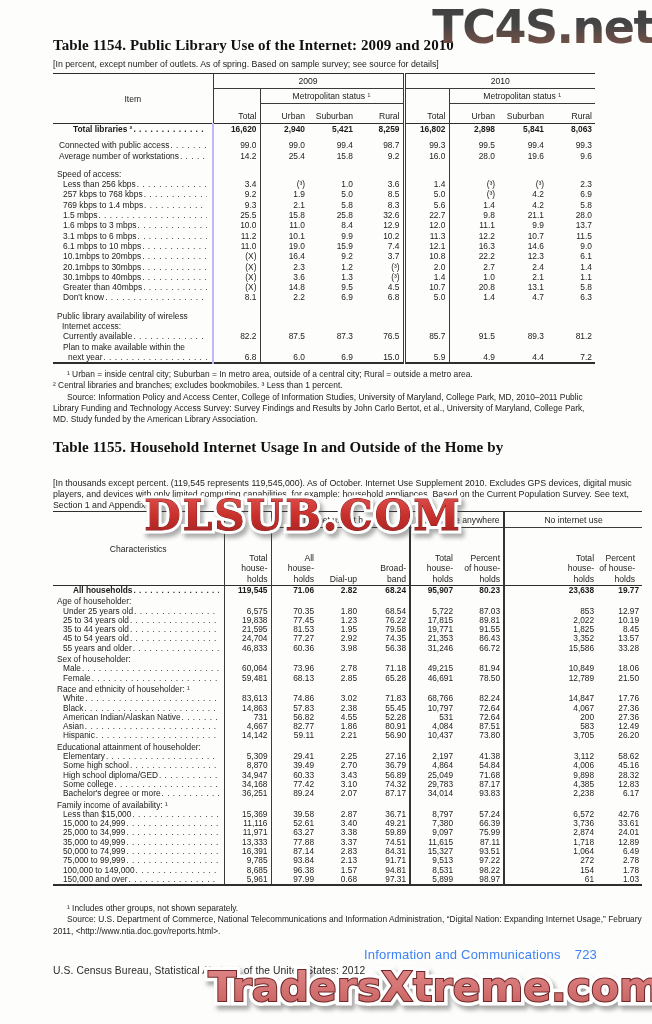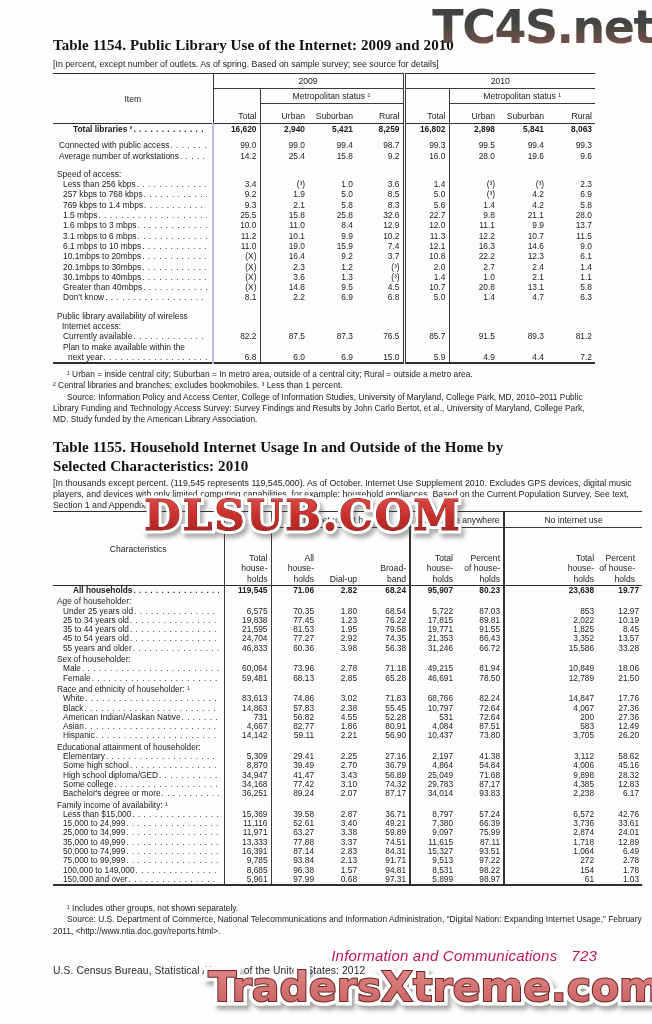--- a/index.html
+++ b/index.html
@@ -62,21 +62,21 @@
   tr.cont td.lab{padding-left:15px !important;}
   tr.bold td{font-weight:700;}
   tr.bold td.lab{padding-left:20px !important;}
   tr.blank td{height:6px;}
 
   
   .fns{font-size:8.4px;line-height:11.3px;color:#222;}
   .fns .ind{text-indent:14px;}
 
   
-  #footer-right{font-size:15px;color:#be185d;letter-spacing:.2px;font-style:italic;}
+  #footer-right{font-size:13px;color:#3b82f6;letter-spacing:.2px;}
   #footer-right .pg{margin-left:14px;}
   #footer-left{font-size:10.3px;color:#2a2a2a;letter-spacing:.1px;}
 
   
   svg.wm{overflow:visible;}
   #wm-top{top:1px;right:-4px;opacity:.97;filter:blur(.4px);}
   #wm-top text{font-family:"DejaVu Sans",sans-serif;font-weight:700;font-size:46px;letter-spacing:-1.5px;}
   #wm-mid{top:486px;left:148px;filter:drop-shadow(3px 4px 2px rgba(70,70,70,.45));}
   #wm-mid text{font-family:"DejaVu Serif",serif;font-weight:700;font-size:42px;letter-spacing:2px;}
   #wm-mid .stroke{fill:#fff;stroke:#fff;stroke-width:7px;}
@@ -499,21 +499,20 @@
   </table>
 
   <div class="abs fns" style="top:369px;left:53px;width:545px;">
     <div class="ind">¹ Urban = inside  central city; Suburban = In metro area, outside of a central city; Rural = outside a metro area.</div>
     <div>² Central libraries and branches; excludes bookmobiles. ³ Less than 1 percent.</div>
     <div class="ind">Source: Information Policy and Access Center, College of Information Studies, University of Maryland, College Park, MD, 2010–2011 Public Library Funding and Technology Access Survey: Survey Findings and Results by John Carlo Bertot, et al., University of Maryland, College Park, MD. Study funded by the American Library Association.</div>
   </div>
 
   <div class="abs tbl-title" style="top:438px;left:53px;width:580px;">
     <div>Table 1155. Household Internet Usage In and Outside of the Home by</div>
-    <div>Selected Characteristics: 2010</div>
   </div>
   <div class="abs tbl-note" style="top:478px;left:53px;width:589px;">[In thousands except percent. (119,545 represents 119,545,000). As of October. Internet Use Supplement 2010. Excludes GPS devices, digital music players, and devices with only limited computing capabilities, for example: household appliances. Based on the Current Population Survey. See text, Section 1 and Appendix III]</div>
 
   <table class="abs stat tB" style="top:511px;left:53px;width:589px;">
     <colgroup>
       <col style="width:171px">
         <col style="width:47px">
         <col style="width:46px">
       <col style="width:43px">
         <col style="width:50px">
@@ -855,21 +854,21 @@
           <td class="num">45.16</td>
         </tr>
         <tr class="sub">
           <td class="lab">
             <span class="cellwrap">
               <span class="lt">High school diploma/GED</span>
               <span class="dots"></span>
             </span>
           </td>
           <td class="num">34,947</td>
-          <td class="num">41.47</td>
+          <td class="num">60.33</td>
           <td class="num">3.43</td>
           <td class="num">56.89</td>
           <td class="num">25,049</td>
           <td class="num">71.68</td>
           <td class="num">9,898</td>
           <td class="num">28.32</td>
         </tr>
         <tr class="sub">
           <td class="lab">
             <span class="cellwrap">

